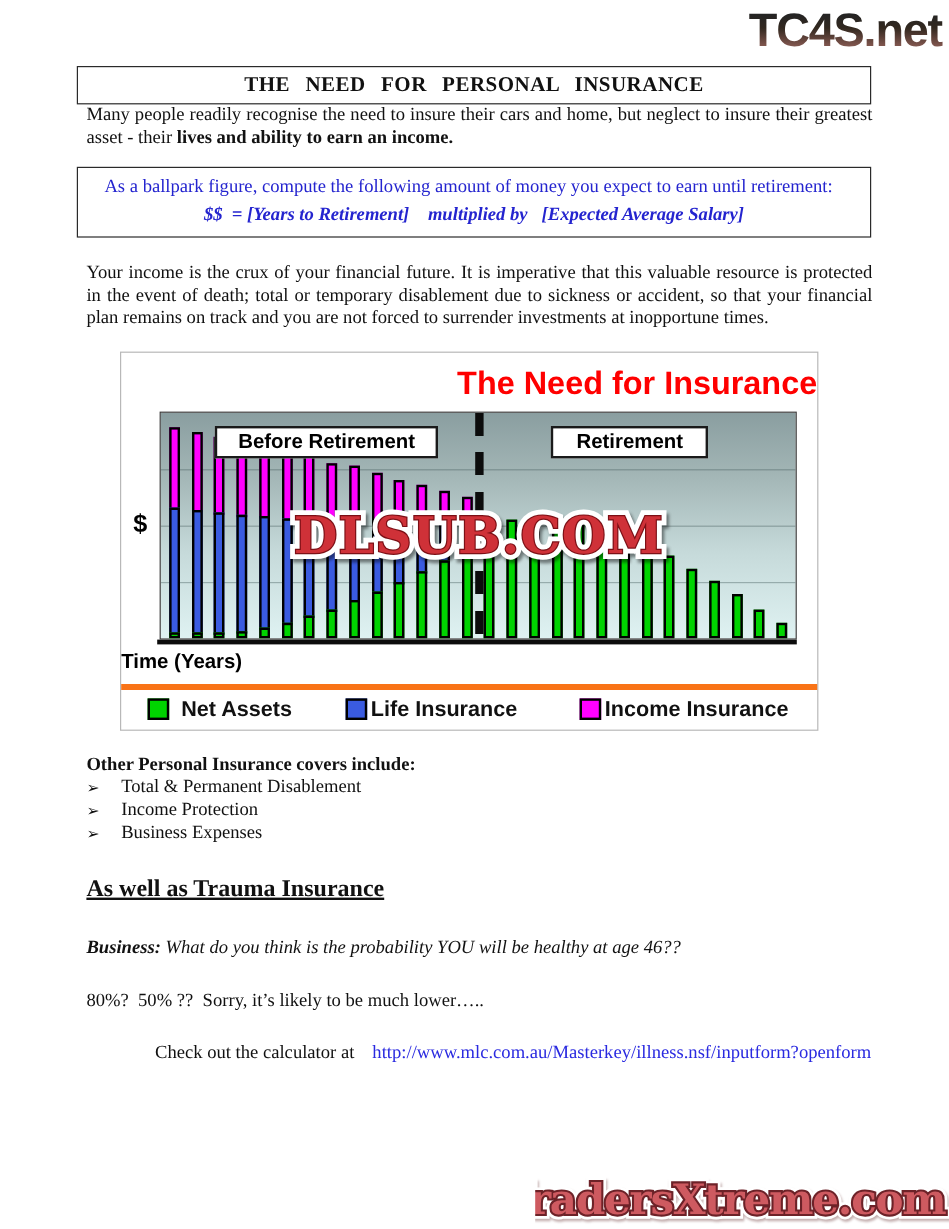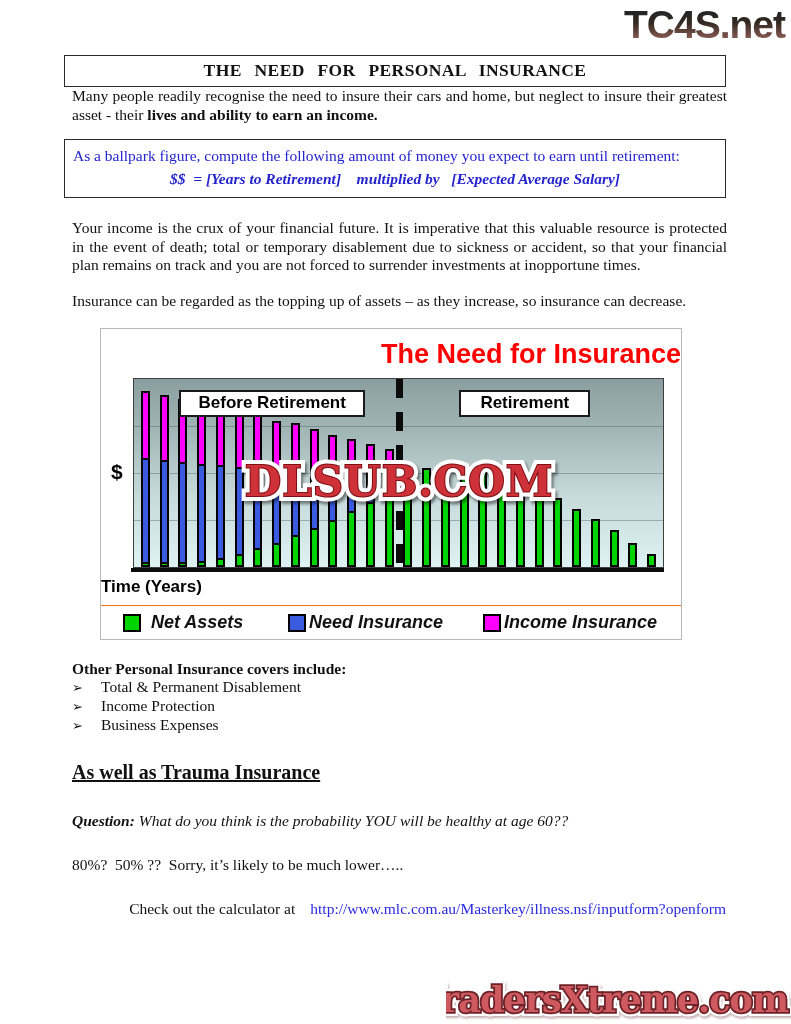--- a/index.html
+++ b/index.html
@@ -23,21 +23,21 @@
   }
 
   p.body-text {
     margin:0 0 0 8px; width:655px; font-size:15.5px; line-height:18.5px;
     text-align:justify;
   }
   .mt { margin-top:17px; }
 
   .ballpark-box {
     margin-top:15px; border:1px solid #2a2a2a; color:#2424cf;
-    padding:7px 8px 9px; font-size:15.5px;
+    padding:7px 22px 9px; font-size:15.5px;
   }
   .ballpark-formula {
     margin-top:5px; text-align:center; font-weight:bold; white-space:pre-wrap;font-style:italic;
   }
 
   
   .chart-wrap {
     margin:18px 0 0 36px; width:580px; border:1px solid #b8b8b8;
     background:#fff; font-family:"Liberation Sans", sans-serif;
   }
@@ -69,21 +69,21 @@
   .region-label {
     position:absolute; top:11px; z-index:4; background:#fff; border:2px solid #1a1a1a;
     font-weight:bold; font-size:17px; text-align:center; padding:1px 0 2px; color:#000;
   }
   .region-before { left:8.5%; width:34.5%; }
   .region-after  { left:61.5%; width:24%; }
   .watermark { position:absolute; left:50%; top:56%; transform:translate(-50%,-50%); z-index:6; }
   .x-axis { margin-left:-2px; width:533px; height:4px; background:#0c0c0c; }
   .x-label { text-align:left; font-weight:bold; font-size:17px; padding:5px 0 8px; color:#000; }
   .legend {
-    position:relative; border-top:1px solid #f97316; height:33px;font-style:italic;
+    position:relative; border-top:5px solid #f97316; height:33px;
   }
   .legend-item { position:absolute; top:6px; display:flex; align-items:center; }
   .legend-item .sq { width:14px; height:14px; border:2px solid #000; }
   .legend-item .lab { font-weight:bold; font-size:18px; color:#111; }
   .li-0 { left:22px; } .li-0 .lab { margin-left:10px; }
   .li-1 { left:187px; } .li-1 .lab { margin-left:3px; }
   .li-2 { left:382px; } .li-2 .lab { margin-left:3px; }
 
   
   .covers-heading { margin:20px 0 0 8px; font-weight:bold; font-size:15.5px; }
@@ -128,21 +128,20 @@
     <p class="body-text mt"><span>Many people readily recognise the need to insure their cars and home, but neglect to insure their greatest asset - their </span><b>lives and ability to earn an income.</b></p>
 
     <div class="ballpark-box">
       <div>As a ballpark figure, compute the following amount of money you expect to earn until retirement:</div>
       <div class="ballpark-formula">$$  = [Years to Retirement]    multiplied by   [Expected Average Salary]</div>
     </div>
 
 
     <p class="body-text" style="margin-top:21px">Your income is the crux of your financial future. It is imperative that this valuable resource is protected in the event of death; total or temporary disablement due to sickness or accident, so that your financial plan remains on track and you are not forced to surrender investments at inopportune times.</p>
 
-    <p class="body-text" style="margin-top:17px">Insurance can be regarded as the topping up of assets – as they increase, so insurance can decrease.</p>
 
     <div class="chart-wrap">
       <div class="chart-title">The Need for Insurance</div>
 
       <div class="plot-row">
         <div class="y-label">$</div>
 
         <div class="plot">
           <div class="gridline" style="top:25%"></div>
           <div class="gridline" style="top:50%"></div>
@@ -339,21 +338,21 @@
 
       <div class="x-label">Time (Years)</div>
 
       <div class="legend">
         <div class="legend-item li-0">
           <span class="sq" style="background: rgb(0, 212, 0);"></span>
           <span class="lab">Net Assets</span>
         </div>
         <div class="legend-item li-1">
           <span class="sq" style="background: rgb(58, 91, 224);"></span>
-          <span class="lab">Need Insurance</span>
+          <span class="lab">Life Insurance</span>
         </div>
         <div class="legend-item li-2">
           <span class="sq" style="background: rgb(255, 0, 255);"></span>
           <span class="lab">Income Insurance</span>
         </div>
       </div>
     </div>
 
     <div class="covers-heading">Other Personal Insurance covers include:</div>
     <div class="bullet-row">
@@ -365,21 +364,21 @@
       <span>Income Protection</span>
     </div>
     <div class="bullet-row">
       <span class="arrow">➢</span>
       <span>Business Expenses</span>
     </div>
 
     <div class="trauma-heading">As well as Trauma Insurance</div>
 
 
-    <div class="question-line"><span class="q-label">Question:</span><span> What do you think is the probability YOU will be healthy at age 60??</span></div>
+    <div class="question-line"><span class="q-label">Business:</span><span> What do you think is the probability YOU will be healthy at age 46??</span></div>
 
     <div class="answer-line">80%?  50% ??  Sorry, it’s likely to be much lower…..</div>
 
     <div class="calc-line"><span>Check out the calculator at</span><a href="#" class="calc-link">http://www.mlc.com.au/Masterkey/illness.nsf/inputform?openform</a></div>
 
   </div>
 
   <div class="tx-logo">
     <svg width="345" height="48" viewBox="0 0 345 48">
       <g style="filter:drop-shadow(1px 2px 1px rgba(90,30,30,0.35))">

